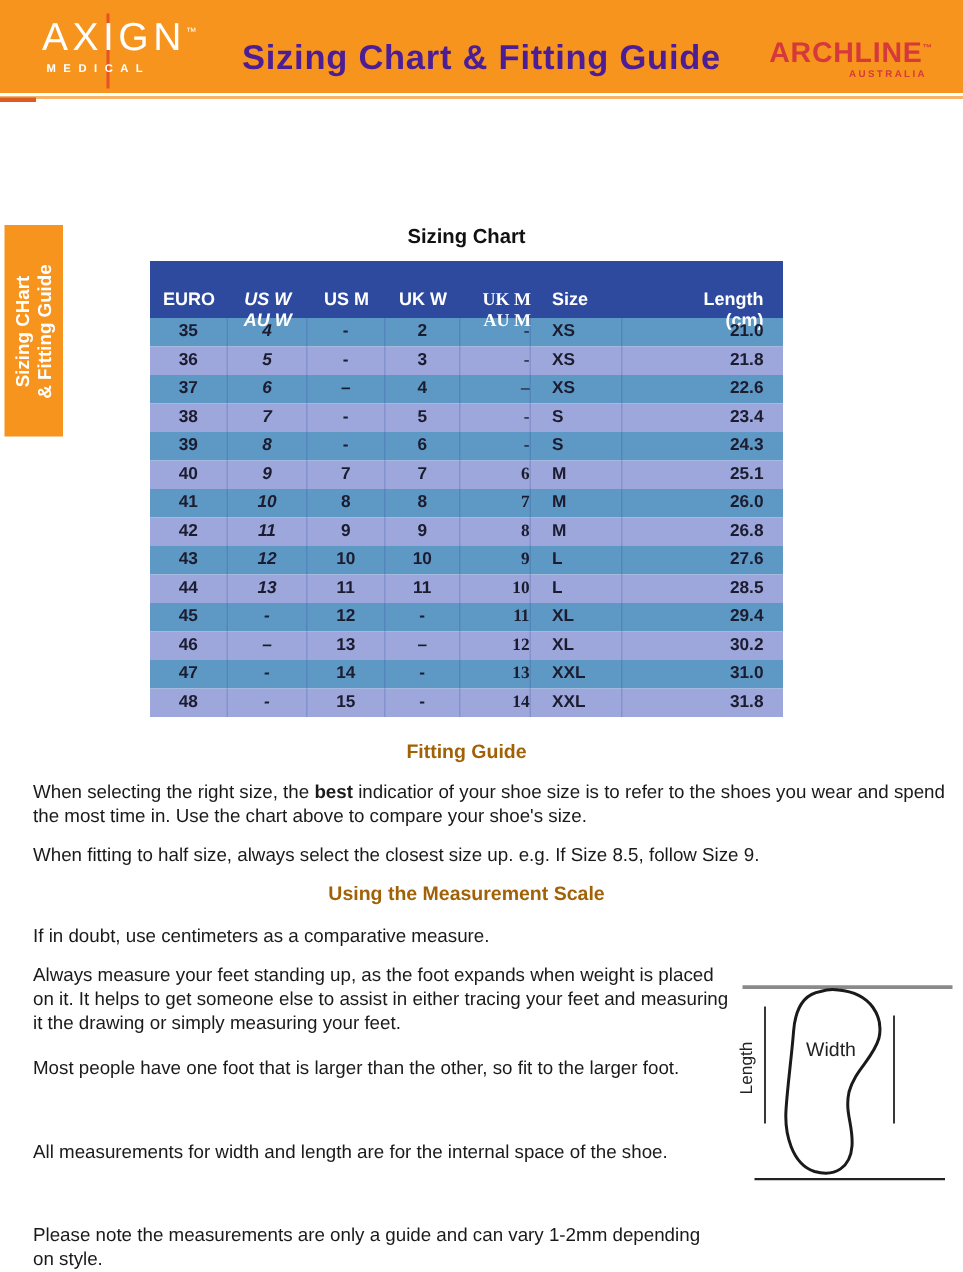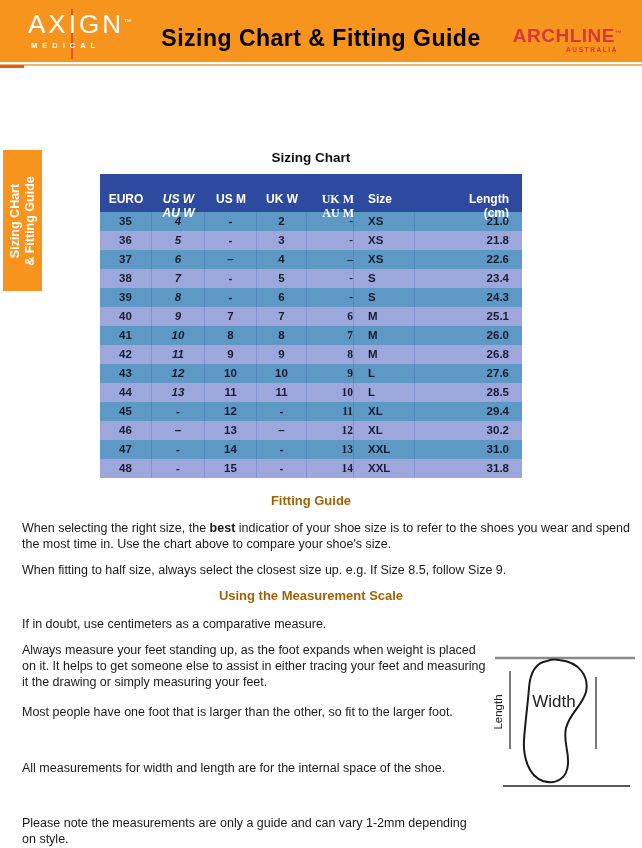--- a/index.html
+++ b/index.html
@@ -6,21 +6,21 @@
   html,body { background:#e8e8e8; }
   .page {
     position:relative; width:642px; height:848px; margin:0 auto;
     background:#ffffff; overflow:hidden;
     font-family:"Liberation Sans", sans-serif; color:#1a1a1a;
   }
   
   .banner { position:absolute; left:0; top:0; width:642px; height:62px; background:var(--orange,#F7941E); }
   .doc-title {
     position:absolute; left:0; top:25px; width:100%; text-align:center;
-    color:#000000; font-size:23px; font-weight:700; letter-spacing:0.5px;
+    color:#4c1d95; font-size:23px; font-weight:700; letter-spacing:0.5px;
   }
   .axign { position:absolute; left:28px; top:9px; width:110px; }
   .axign-line { position:absolute; left:43px; top:0; width:2px; height:50px; background:var(--logo-line-red,#E24A26); opacity:0.9; }
   .axign-name { position:relative; color:#fff; font-size:26px; font-weight:400; letter-spacing:3px; line-height:30px; }
   .axign-name .tm { font-size:7px; vertical-align:top; position:relative; top:-2px; letter-spacing:0; }
   .axign-sub { position:relative; color:#fff; font-size:7.5px; font-weight:700; letter-spacing:5px; margin-top:2px; padding-left:3px; }
   .archline { position:absolute; right:20px; top:26px; text-align:right; color:var(--brand-red,#D5393B); }
   .arch-name { font-size:19px; font-weight:700; letter-spacing:0.5px; line-height:20px; }
   .arch-name .tm2 { font-size:6.5px; vertical-align:top; position:relative; top:-3px; }
   .arch-sub { font-size:6.5px; font-weight:700; letter-spacing:1.6px; margin-top:0px; padding-right:4px; }
@@ -58,21 +58,21 @@
   .para { position:absolute; left:22px; font-size:12.5px; line-height:16px; color:#1a1a1a; }
   .p-fit1 { top:520px; width:608px; }
   .p-fit2 { top:562px; width:608px; }
   .p-m1 { top:616px; width:560px; }
   .p-m2 { top:642px; width:470px; }
   .p-m3 { top:704px; width:500px; }
   .p-m4 { top:760px; width:520px; }
   .p-m5 { top:787px; width:455px;margin-top:28px; }
   
   .diagram { position:absolute; left:489px; top:650px; width:152px; height:148px; }
-  .width-label  { position:absolute; left:42px; top:42px; width:46px; text-align:center; font-size:17px; color:#222; }
+  .width-label  { position:absolute; left:42px; top:42px; width:46px; text-align:center; font-size:13px; color:#222; }
   .length-label { position:absolute; left:-13px; top:56px; width:44px; text-align:center; font-size:11.5px; color:#222; transform:rotate(-90deg); }
 </style>
 </head>
 <body>
 
 <div class="page">
 
   <div class="banner">
     <div class="axign">
       <div class="axign-line"></div>

